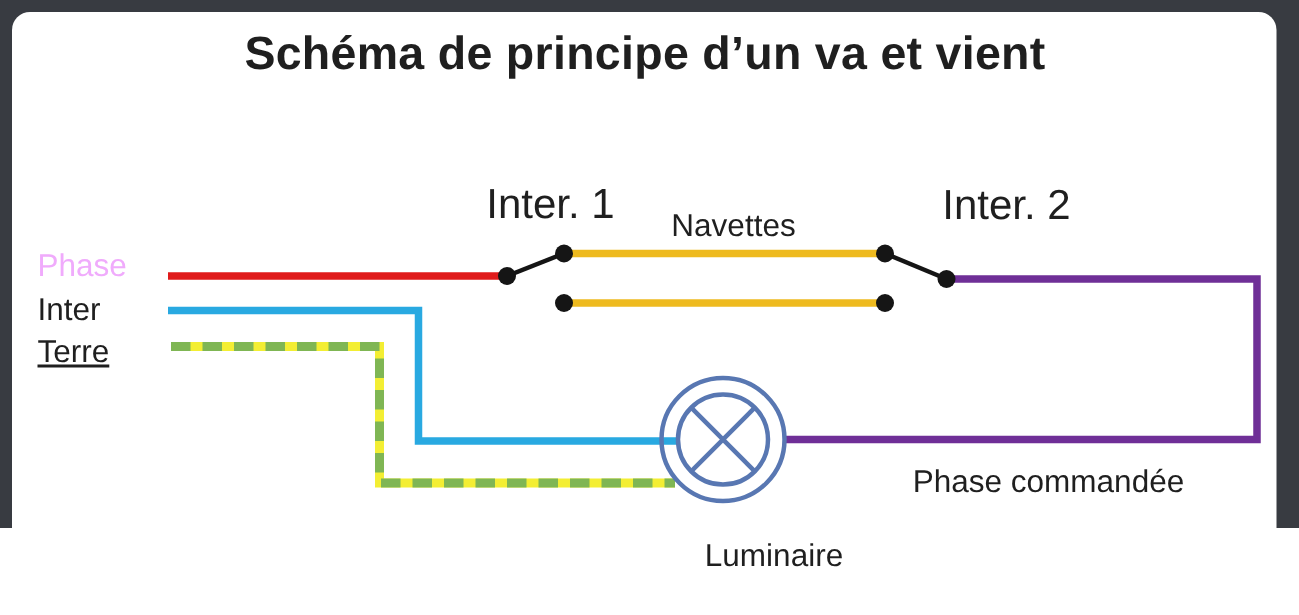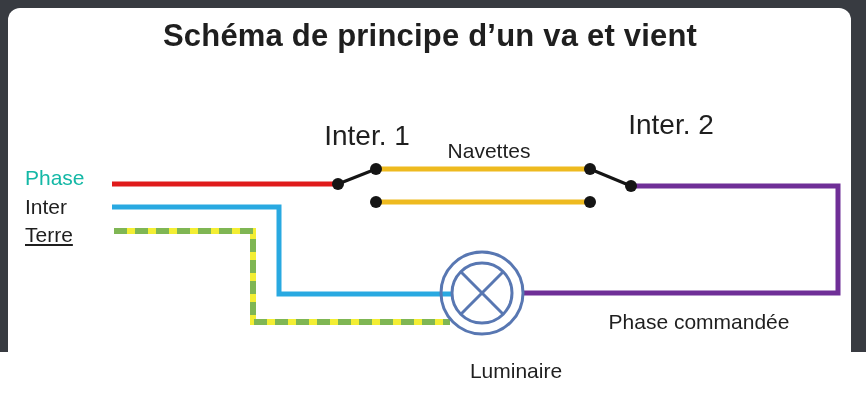--- a/index.html
+++ b/index.html
@@ -42,21 +42,21 @@
     white-space: nowrap;
     line-height: 1.1;
   }
   .lbl.small { font-size: 28px; margin-left: 36px; }
   .lbl.centered { transform: translateX(-50%); }
   .lbl-phase   { left: 25px;  top: 166px; }
   .lbl-neutre  { left: 25px;  top: 195px; }
   .lbl-terre   { left: 25px;  top: 223px; }
   .lbl-inter1  { left: 331px; top: 121px; }
   .lbl-navettes{ left: 489px; top: 139px; }
-  .lbl-inter2  { left: 635px; top: 110px; }
+  .lbl-inter2  { left: 635px; top: 122px; }
   .lbl-phase-cmd { left: 699px; top: 310px; }
   .lbl-luminaire { left: 481px; top: 359px; }
 </style>
 </head>
 <body>
 
 <div class="frame" style="background: rgb(56, 59, 65);">
   <div class="panel" style="background: rgb(255, 255, 255);"></div>
 
   <div class="title" style="color: rgb(31, 31, 31);">Schéma de principe d’un va et vient</div>
@@ -85,21 +85,21 @@
     <circle cx="590" cy="169" r="6" fill="#151515"></circle>
     <circle cx="590" cy="202" r="6" fill="#151515"></circle>
     <circle cx="631" cy="186" r="6" fill="#151515"></circle>
 
     <circle cx="482" cy="293" r="41" fill="none" stroke-width="3" stroke="#5877b2"></circle>
     <circle cx="482" cy="293" r="30" fill="none" stroke-width="3" stroke="#5877b2"></circle>
     <line x1="460.8" y1="271.8" x2="503.2" y2="314.2" stroke-width="3" stroke="#5877b2"></line>
     <line x1="503.2" y1="271.8" x2="460.8" y2="314.2" stroke-width="3" stroke="#5877b2"></line>
   </svg>
 
-  <div class="lbl lbl-phase" style="color: #14b8a6;">Phase</div>
+  <div class="lbl lbl-phase" style="color: #f0abfc;">Phase</div>
   <div class="lbl lbl-neutre" style="color: rgb(31, 31, 31);">Inter</div>
   <div class="lbl lbl-terre" style="color: rgb(31, 31, 31); text-decoration: underline;">Terre</div>
   <div class="lbl small centered lbl-inter1" style="color: rgb(31, 31, 31);">Inter. 1</div>
   <div class="lbl centered lbl-navettes" style="color: rgb(31, 31, 31); text-align: center;">Navettes</div>
   <div class="lbl small centered lbl-inter2" style="color: rgb(31, 31, 31);">Inter. 2</div>
   <div class="lbl centered lbl-phase-cmd" style="color: rgb(31, 31, 31); text-align: center;">Phase commandée</div>
   <div class="lbl centered lbl-luminaire" style="color: rgb(31, 31, 31); margin-left: 35px;">Luminaire</div>
 </div>
 
 </body></html>

